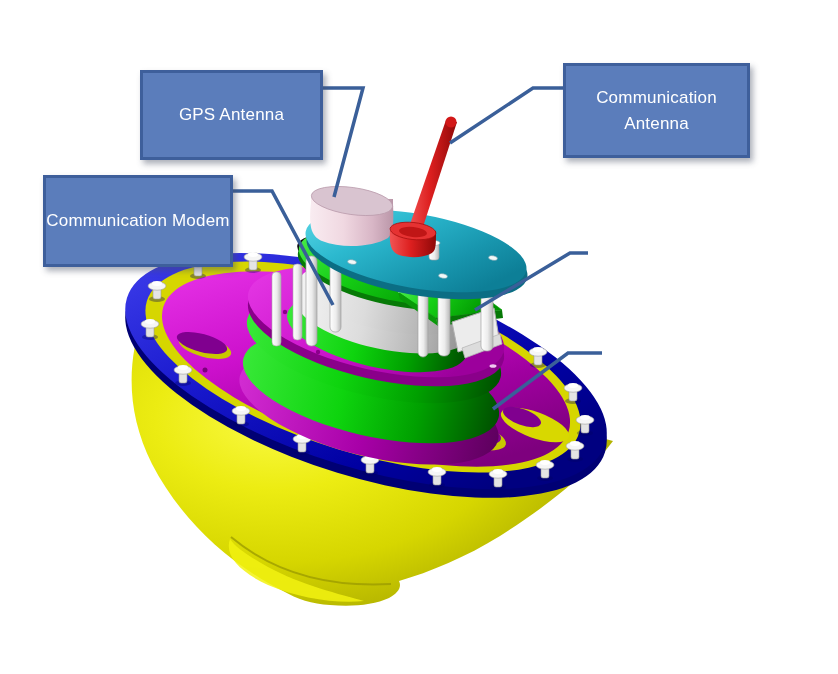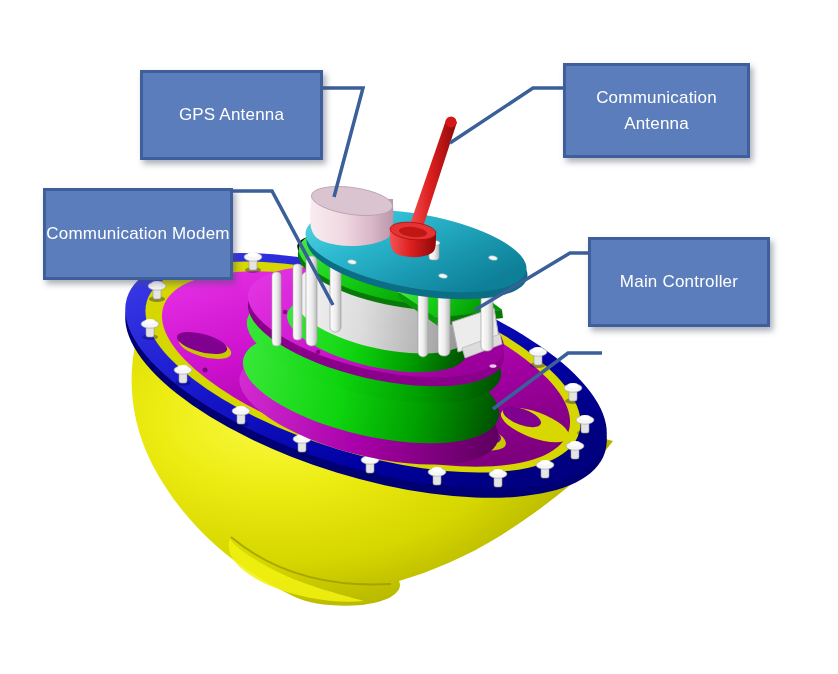--- a/index.html
+++ b/index.html
@@ -276,22 +276,19 @@
 </svg>
 
 <div class="callout" style="left:140px; top:70px;  width:183px; height:90px;">
   <span>GPS Antenna</span>
 </div>
 
 <div class="callout" style="left:563px; top:63px;  width:187px; height:95px;">
   <span>Communication Antenna</span>
 </div>
 
-<div class="callout" style="left:43px;  top:188px; width:190px; height:92px;text-align:center;">
+<div class="callout" style="left:43px;  top:175px; width:190px; height:92px;text-align:center;">
   <span>Communication Modem</span>
 </div>
 
-<div class="callout" style="left:588px; top:237px; width:182px; height:90px;">
-  <span>Main Controller</span>
-</div>
 
 
 </div>
 
 </body></html>

